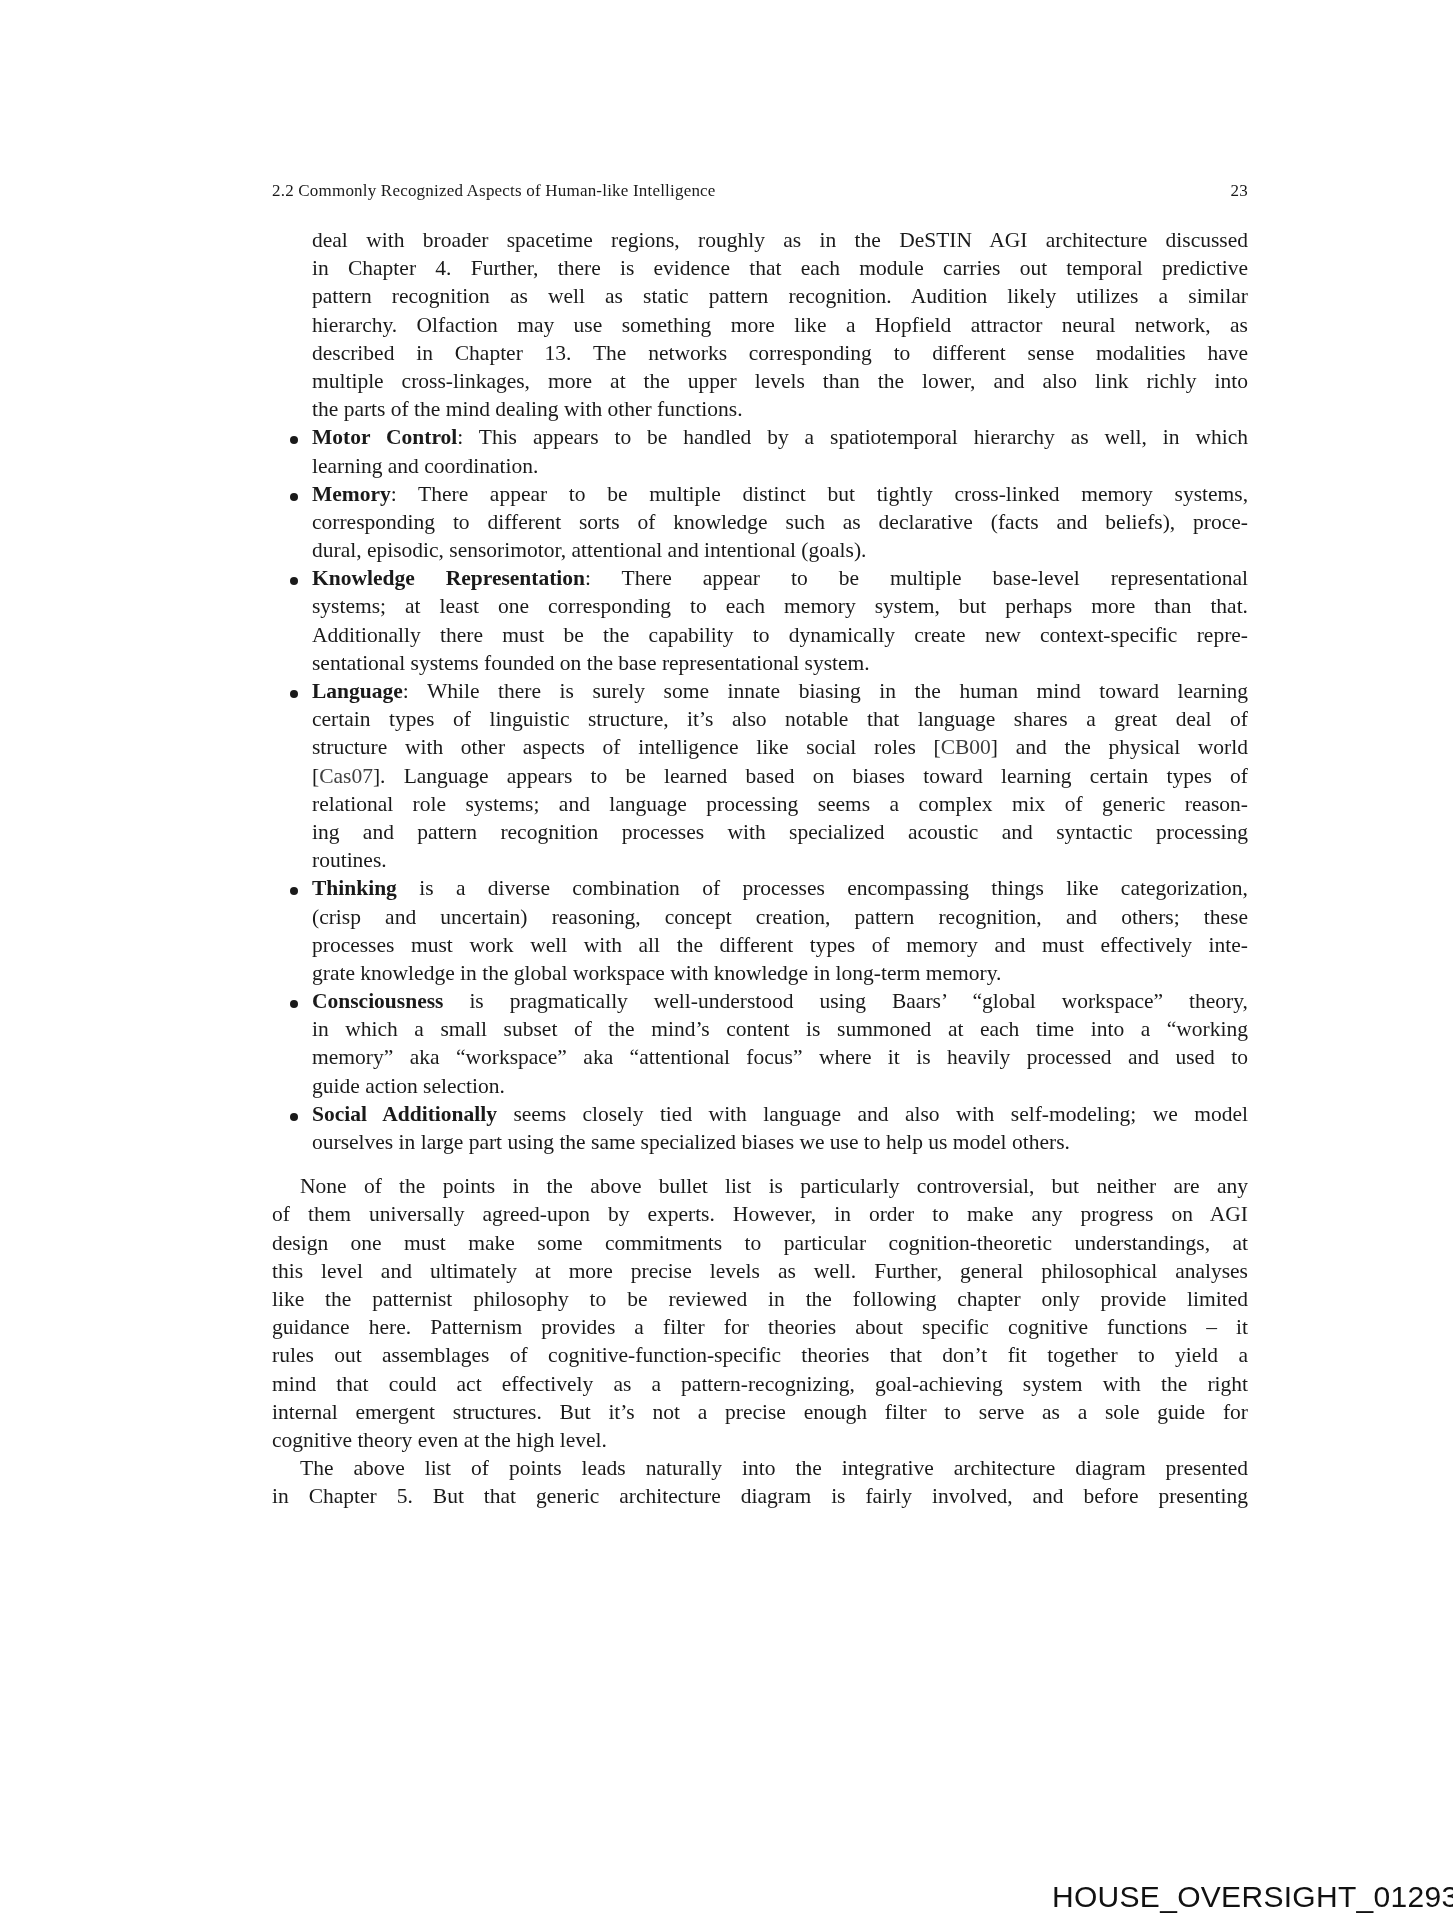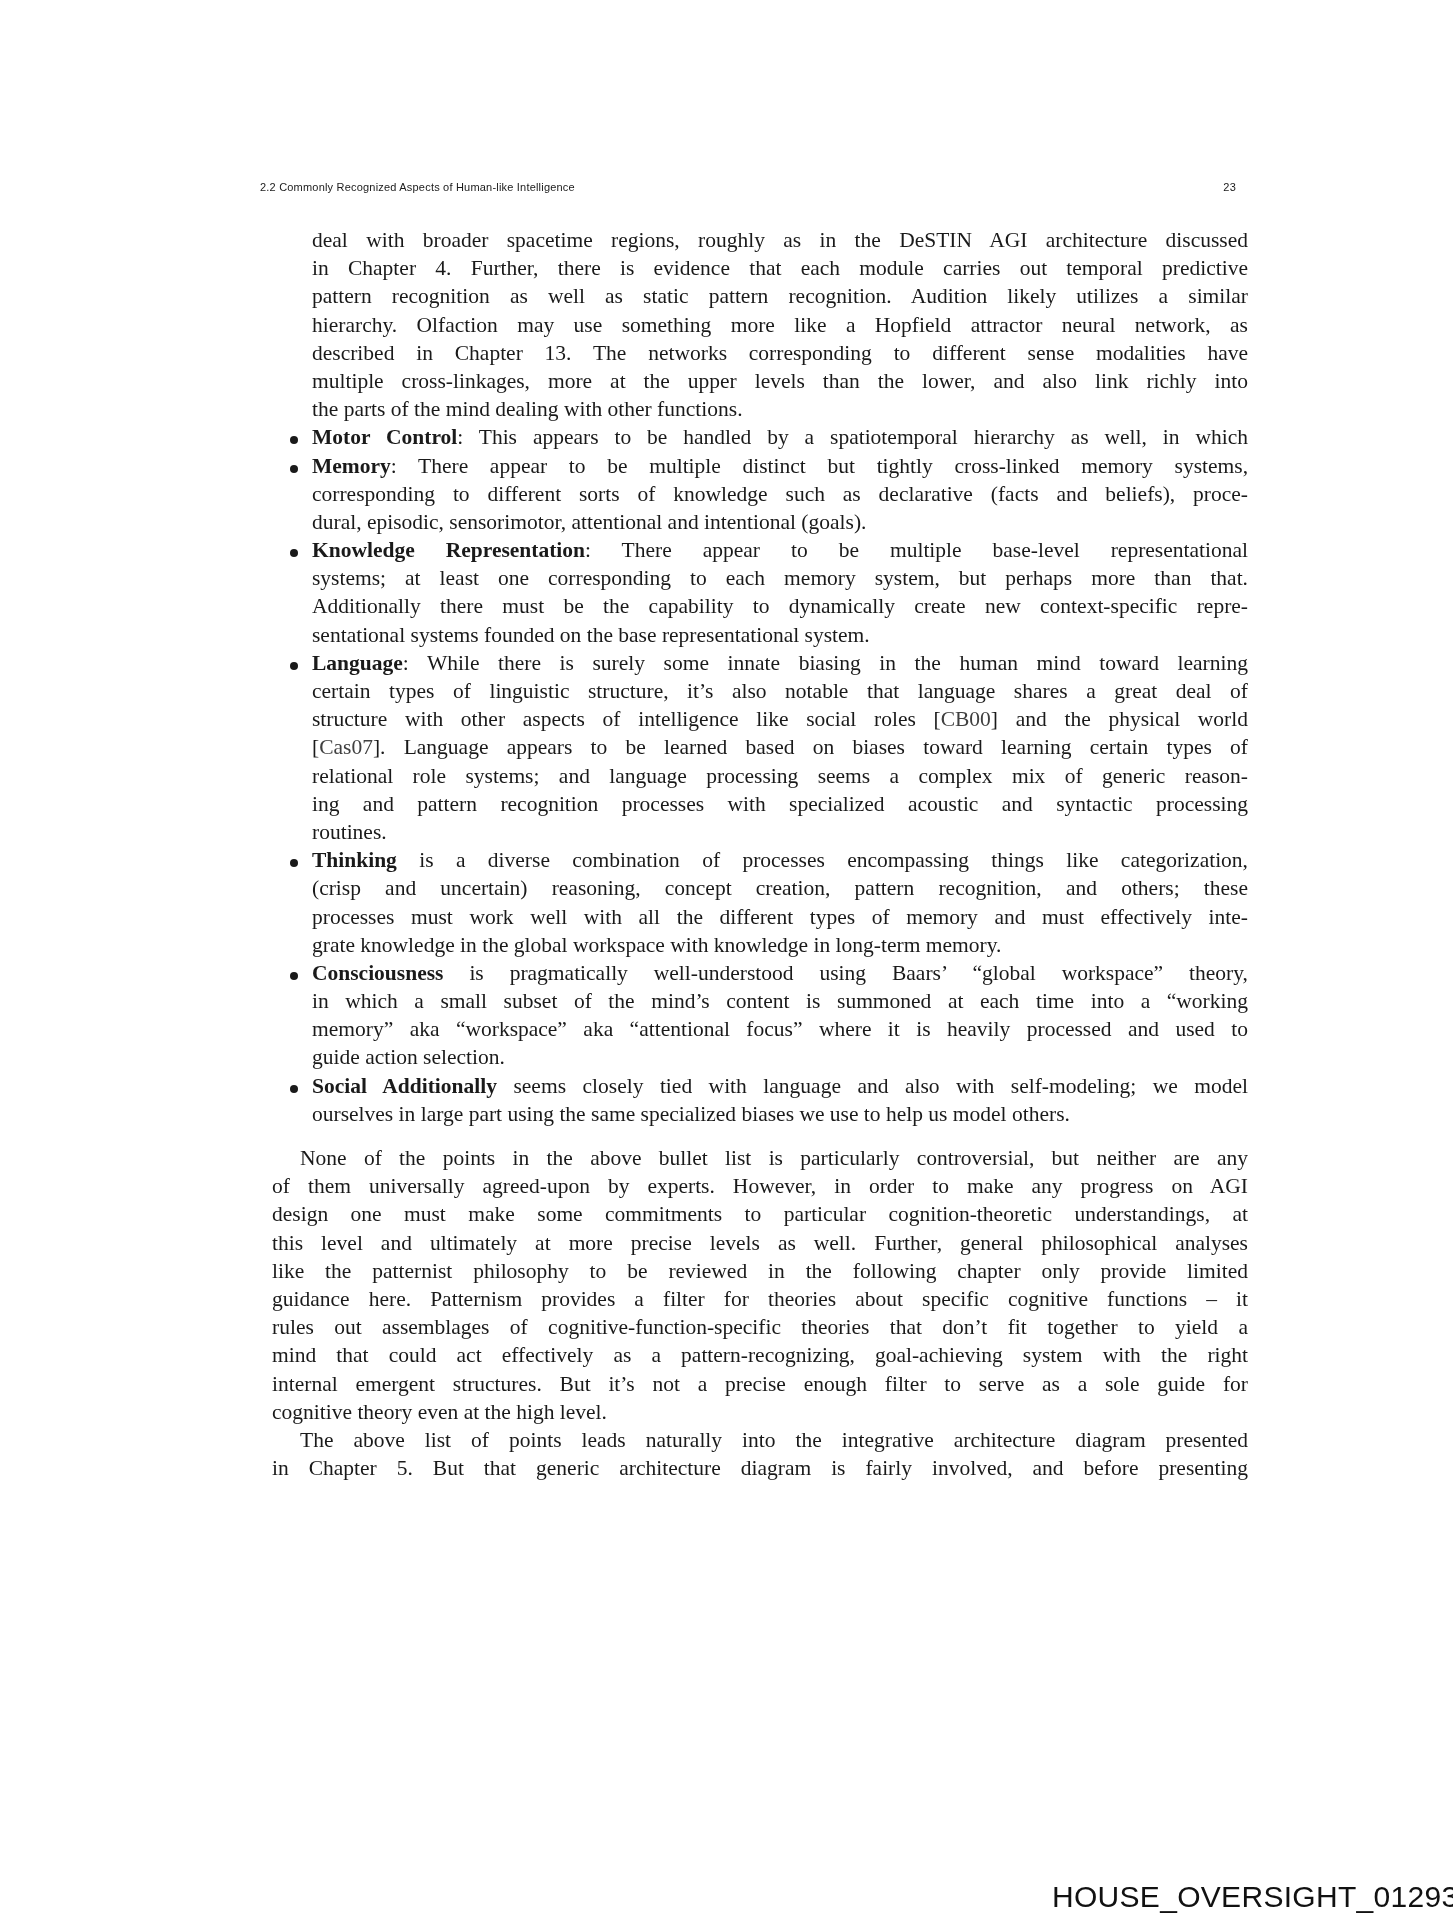--- a/index.html
+++ b/index.html
@@ -1,22 +1,22 @@
 <!DOCTYPE html>
 <html><head>
 <meta charset="utf-8">
 <style>
   html, body { margin: 0; padding: 0; }
   body {
     width: 1453px; height: 1920px; background: #ffffff; position: relative; overflow: hidden;
     font-family: "DejaVu Serif", "Liberation Serif", serif; color: #1a1a1a;
   }
   .running-head {
-    position: absolute; left: 260px; top: 181px; width: 976px; height: 24px;
-    font-family: Liberation Sans, sans-serif; font-size: 11px; letter-spacing: 0.2px;
+    position: absolute; left: 272px; top: 181px; width: 976px; height: 24px;
+    font-family: Liberation Serif, serif; font-size: 17px; letter-spacing: 0.2px;
   }
   .running-head .title { position: absolute; left: 0; top: 0; }
   .running-head .pageno { position: absolute; right: 0; top: 0; }
   .body-text {
     position: absolute; left: 272px; top: 226px; width: 976px;
     font-family: "Liberation Serif", serif; font-size: 21.5px; line-height: 28.2px;
   }
   .line {
     display: block; height: 28.2px; white-space: nowrap;
     text-align: justify; text-align-last: justify; overflow: visible;
@@ -55,20 +55,21 @@
     <span class="line">pattern recognition as well as static pattern recognition. Audition likely utilizes a similar</span>
     <span class="line">hierarchy. Olfaction may use something more like a Hopfield attractor neural network, as</span>
     <span class="line">described in Chapter 13. The networks corresponding to different sense modalities have</span>
     <span class="line">multiple cross-linkages, more at the upper levels than the lower, and also link richly into</span>
     <span class="line last">the parts of the mind dealing with other functions.</span>
   </div>
 
   <div class="item">
     <span class="bullet"></span>
     <span class="line"><b>Motor Control</b><span>: This appears to be handled by a spatiotemporal hierarchy as well, in which</span></span>
+    <span class="line last">learning and coordination.</span>
   </div>
 
   <div class="item">
     <span class="bullet"></span>
     <span class="line"><b>Memory</b><span>: There appear to be multiple distinct but tightly cross-linked memory systems,</span></span>
     <span class="line">corresponding to different sorts of knowledge such as declarative (facts and beliefs), proce-</span>
     <span class="line last">dural, episodic, sensorimotor, attentional and intentional (goals).</span>
   </div>
 
   <div class="item">

